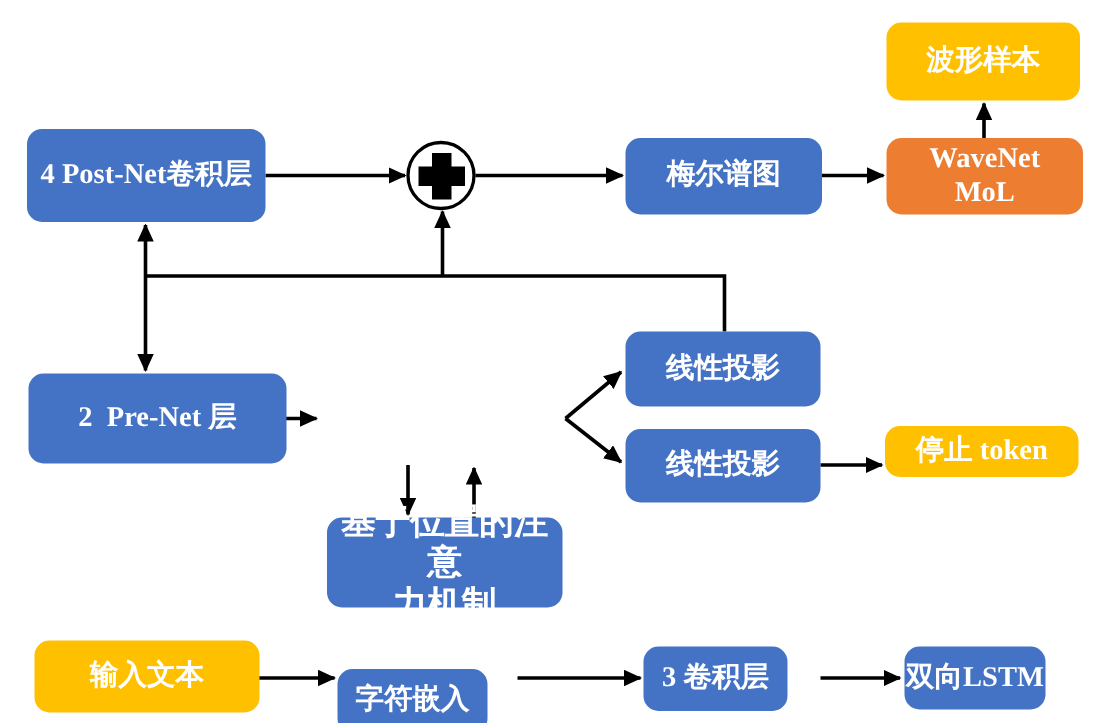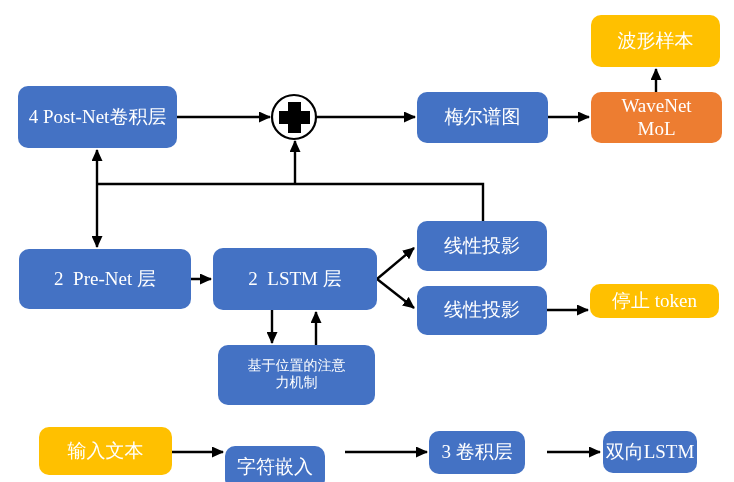--- a/index.html
+++ b/index.html
@@ -9,29 +9,29 @@
     background:var(--background,#fff);
     font-family:"Liberation Serif","DejaVu Serif",serif;
     overflow:hidden;
   }
   #connectors{position:absolute;left:0;top:0;width:734px;height:482px;}
   .node{
     position:absolute;
     display:flex;align-items:center;justify-content:center;
     border-radius:10px;
     color:var(--node-text,#fff);
-    font-weight:normal;
+    font-weight:bold;
     font-size:19px;line-height:1.2;
     text-align:center;
     white-space:pre-wrap;
   }
   .blue{background:var(--node-blue,#4472C4);}
   .yellow{background:var(--node-yellow,#FFC000);}
   .orange{background:var(--node-orange,#ED7D31);}
-  .fs18{font-size:14px;}
+  .fs18{font-size:23px;}
 </style>
 </head>
 <body>
 
 <div id="canvas">
 
   <svg id="connectors" viewBox="0 0 734 482" xmlns="http://www.w3.org/2000/svg">
     <defs>
       <marker id="ah" markerUnits="userSpaceOnUse" markerWidth="12" markerHeight="11" refX="11" refY="5.5" orient="auto">
         <path d="M0,0 L12,5.5 L0,11 Z" fill="#000"></path>
@@ -80,42 +80,39 @@
   </div>
 
   <div class="node yellow" style="left:591px;top:15px;width:129px;height:52px">
     <span>波形样本</span>
   </div>
 
   <div class="node blue" style="left:19px;top:249px;width:172px;height:60px">
     <span>2  Pre-Net 层</span>
   </div>
 
-  <div class="node blue" style="left:213px;top:248px;width:164px;height:62px">
-    <span>2  LSTM 层</span>
-  </div>
 
   <div class="node blue" style="left:417px;top:221px;width:130px;height:50px">
     <span>线性投影</span>
   </div>
 
   <div class="node blue" style="left:417px;top:286px;width:130px;height:49px">
     <span>线性投影</span>
   </div>
 
   <div class="node yellow" style="left:590px;top:284px;width:129px;height:34px">
     <span>停止 token</span>
   </div>
 
   <div class="node blue fs18" style="left:218px;top:345px;width:157px;height:60px">
     <span>基于位置的注意
 力机制</span>
   </div>
 
-  <div class="node yellow" style="left:39px;top:427px;width:133px;height:48px">
+  <div class="node yellow" style="left:23px;top:427px;width:150px;height:48px">
     <span>输入文本</span>
   </div>
 
   <div class="node blue" style="left:225px;top:446px;width:100px;height:43px">
     <span>字符嵌入</span>
   </div>
 
   <div class="node blue" style="left:429px;top:431px;width:96px;height:43px">
     <span>3 卷积层</span>
   </div>

